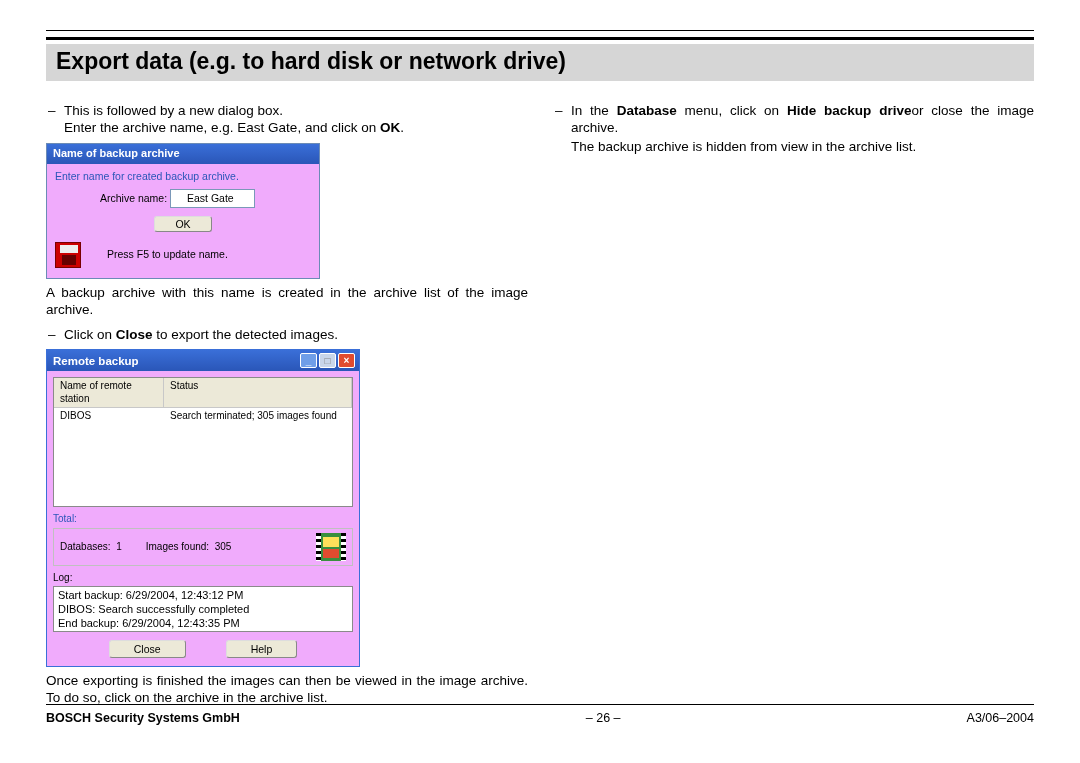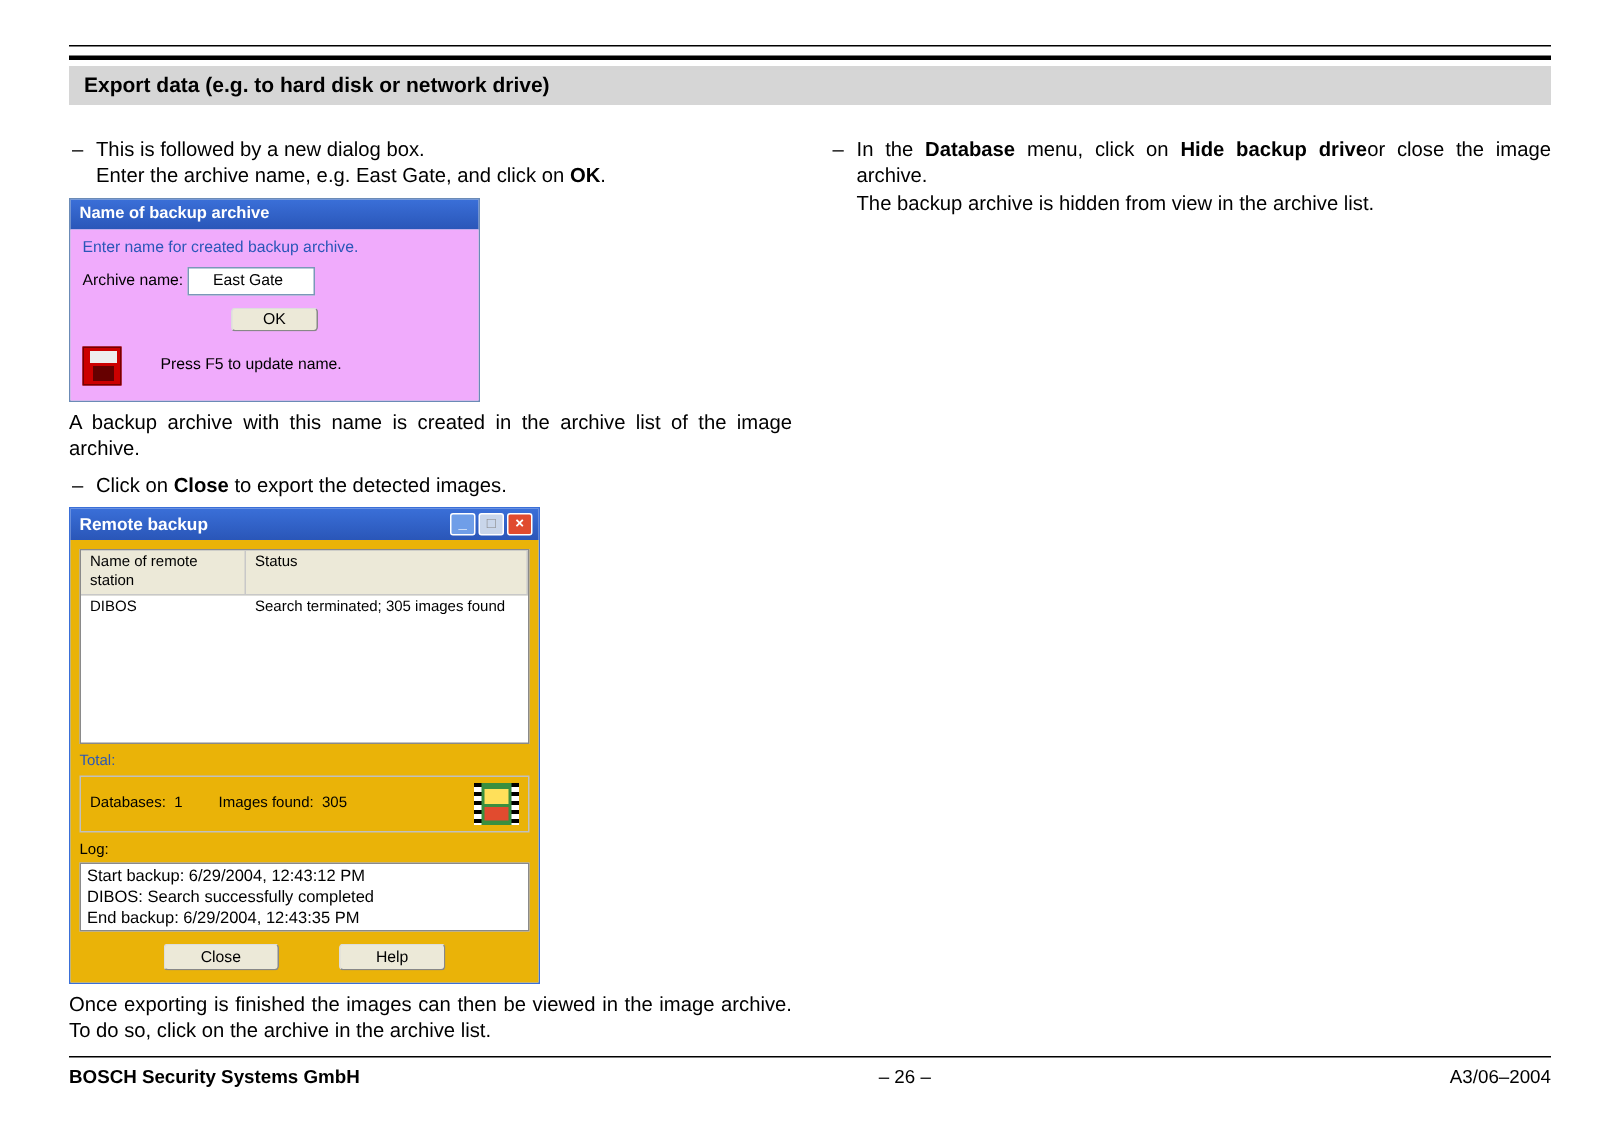--- a/index.html
+++ b/index.html
@@ -15,21 +15,21 @@
     left: 46px;
     top: 30px;
     width: 988px;
   }
   .rule { border: none; border-top: 1.5px solid #000; width: 100%; }
   .rule-thick { border-top: 3px solid #000; }
   .rule-gap { height: 6px; }
   .title-bar {
     background: #d6d6d6;
     padding: 4px 10px 6px 10px;
-    font-size: 14px;
+    font-size: 23px;
     font-weight: bold;
     color: #000;
     margin-top: 4px;
   }
   .columns {
     display: flex;
     margin-top: 22px;
     gap: 0;
   }
   .col {
@@ -60,21 +60,21 @@
     font-weight: bold;
     padding: 3px 6px;
     font-size: 11px;
   }
   .dlg1-body {
     background: #f0abfc;
     padding: 6px 8px 10px 8px;
   }
   .dlg1-prompt { color: #2a56b8; margin-bottom: 6px; }
   .dlg1-row { display: flex; align-items: center; margin-bottom: 8px; }
-  .dlg1-label { width: 70px; }
+  .dlg1-label { width: 70px; margin-left: 45px; }
   .dlg1-input {
     background: #fff;
     border: 1px solid #7a98b8;
     padding: 2px 16px;
     width: 85px;
     font-size: 10.5px;
   }
   .dlg1-okrow { text-align: center; margin-bottom: 10px; }
   .dlg1-ok {
     background: #ece9d8;
@@ -112,21 +112,21 @@
   }
   .winbtns { display:flex; gap:2px; }
   .winbtn {
     width:17px; height:15px; border:1px solid #fff; border-radius:2px;
     display:flex; align-items:center; justify-content:center;
     font-size:10px; line-height:1;
   }
   .winbtn.min{ background:#6f9ee8; color:#fff;}
   .winbtn.max{ background:#c9d6ea; color:#888;}
   .winbtn.close{ background:#e04b2f; color:#fff; font-weight:bold;}
-  .dlg2-body { background:#eab308; padding:6px 6px 8px 6px; }
+  .dlg2-body { background:#f0abfc; padding:6px 6px 8px 6px; }
   .listbox {
     background:#fff; border:1px solid #8a8a8a;
     height:130px; overflow:hidden;
   }
   .listhead {
     display:flex; background:#ece9d8; border-bottom:1px solid #c8c8c8;
     font-size:10px;
   }
   .listhead .lh {
     padding:2px 6px; border-right:1px solid #c8c8c8;

